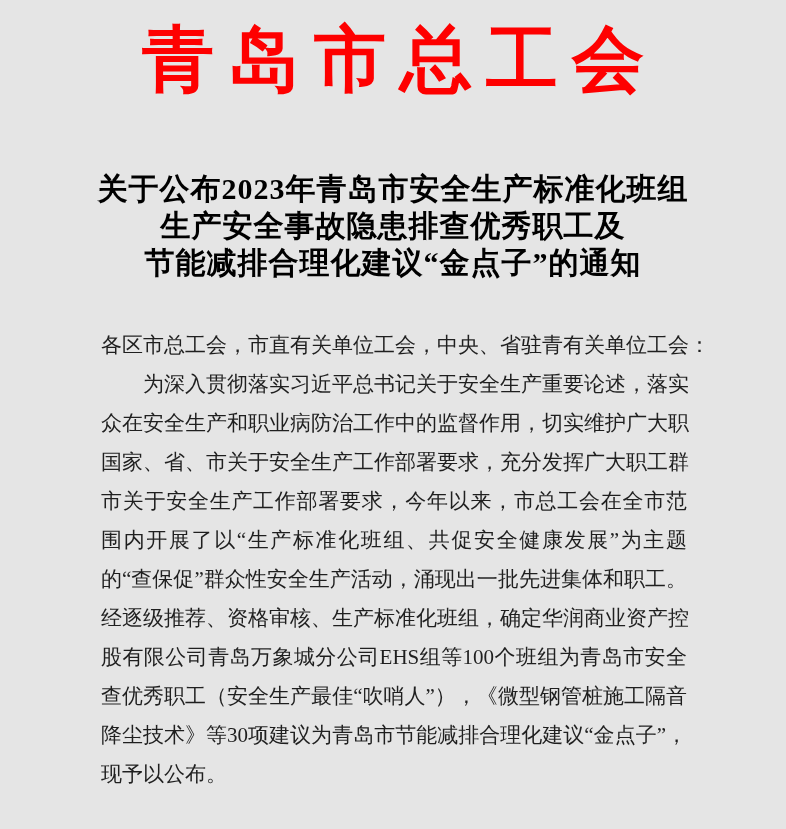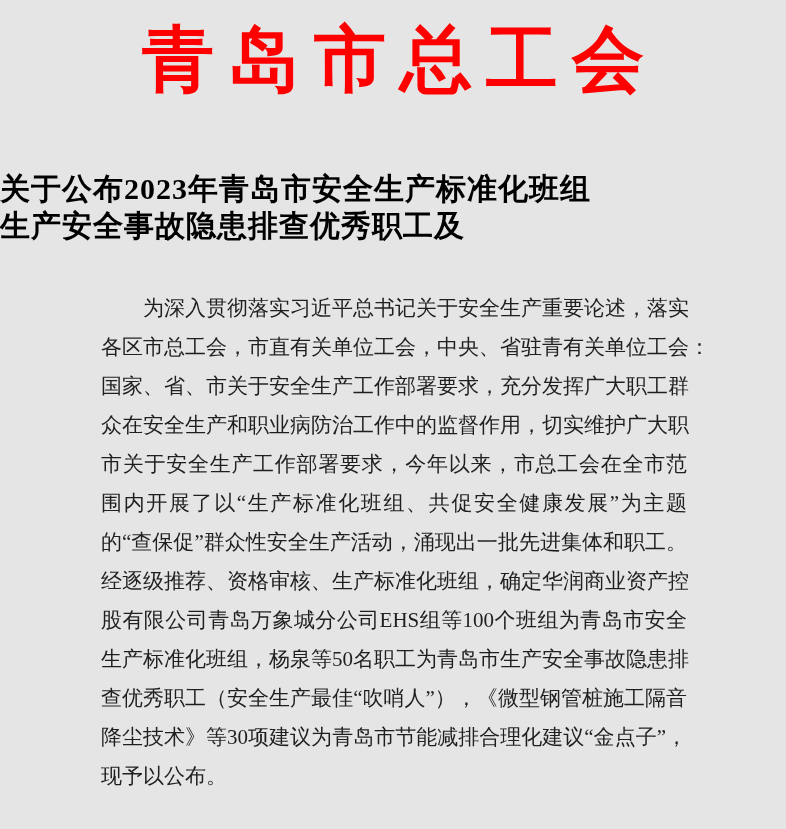--- a/index.html
+++ b/index.html
@@ -23,20 +23,21 @@
     line-height: 80px;
     font-weight: bold;
     color: #fe0000;
     letter-spacing: 14px;
     text-indent: 14px;
     white-space: nowrap;
   }
   
   .title-block {
     margin-top: 70px;
+    text-align: center;
     color: #000000;
   }
   .title-line {
     font-size: 30px;
     line-height: 37px;
     font-weight: bold;
     letter-spacing: 1px;
   }
   
   .doc-body {
@@ -62,31 +63,31 @@
 </head>
 <body>
 
 <div class="page">
 
   <div class="masthead">青岛市总工会</div>
 
   <div class="title-block">
     <div class="title-line">关于公布2023年青岛市安全生产标准化班组</div>
     <div class="title-line">生产安全事故隐患排查优秀职工及</div>
+    <div class="title-line">节能减排合理化建议“金点子”的通知</div>
   </div>
 
   <div class="doc-body">
+    <div class="bline">各区市总工会，市直有关单位工会，中央、省驻青有关单位工会：</div>
     <div class="bline indent">为深入贯彻落实习近平总书记关于安全生产重要论述，落实</div>
-    <div class="bline">各区市总工会，市直有关单位工会，中央、省驻青有关单位工会：</div>
+    <div class="bline">众在安全生产和职业病防治工作中的监督作用，切实维护广大职</div>
     <div class="bline">国家、省、市关于安全生产工作部署要求，充分发挥广大职工群</div>
-    <div class="bline">众在安全生产和职业病防治工作中的监督作用，切实维护广大职</div>
     <div class="bline">市关于安全生产工作部署要求，今年以来，市总工会在全市范</div>
     <div class="bline">围内开展了以“生产标准化班组、共促安全健康发展”为主题</div>
     <div class="bline">的“查保促”群众性安全生产活动，涌现出一批先进集体和职工。</div>
     <div class="bline">经逐级推荐、资格审核、生产标准化班组，确定华润商业资产控</div>
     <div class="bline">股有限公司青岛万象城分公司EHS组等100个班组为青岛市安全</div>
-    <div class="bline">生产标准化班组，杨泉等50名职工为青岛市生产安全事故隐患排</div>
     <div class="bline">查优秀职工（安全生产最佳“吹哨人”），《微型钢管桩施工隔音</div>
     <div class="bline">降尘技术》等30项建议为青岛市节能减排合理化建议“金点子”，</div>
     <div class="bline last">现予以公布。</div>
   </div>
 
 </div>
 
 </body></html>

